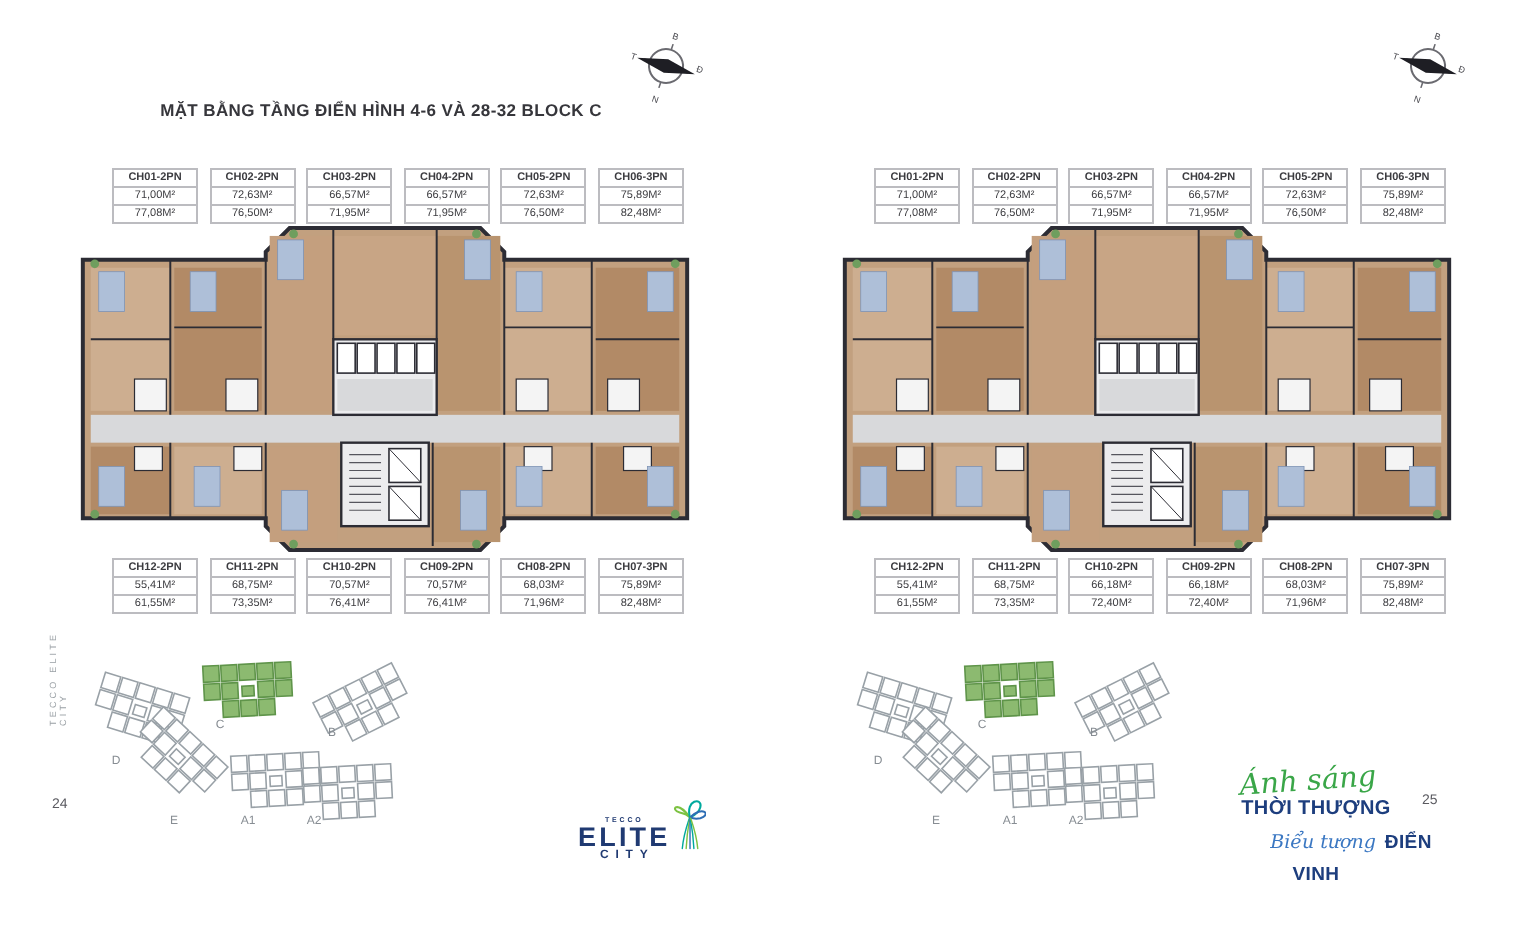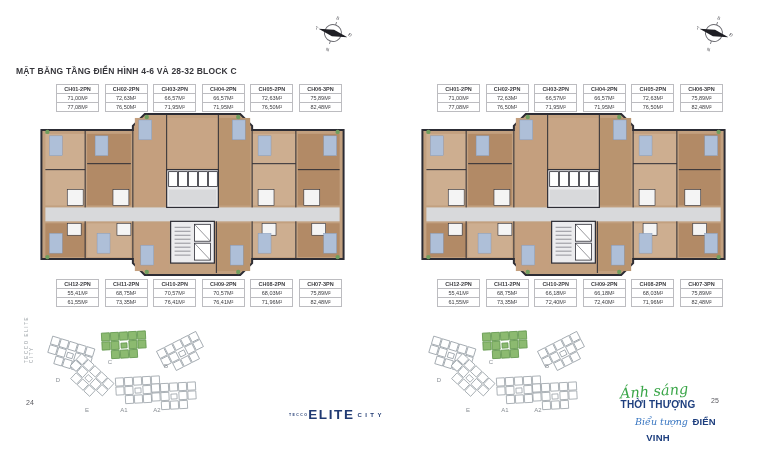--- a/index.html
+++ b/index.html
@@ -1,21 +1,21 @@
 <!DOCTYPE html>
 <html><head>
 <meta charset="utf-8">
 <style>
   html,body{margin:0;padding:0;background:#e8e8e8;}
   .sheet{position:relative;width:762px;height:476px;background:#ffffff;overflow:hidden;
          font-family:"Liberation Sans",sans-serif;}
   .panel{position:absolute;top:0;width:381px;height:476px;}
   .panel.left{left:0;} .panel.right{left:381px;}
 
-  .title{position:absolute;top:50px;left:0;width:381px;margin:16px;
+  .title{position:absolute;top:50px;left:0;width:381px;margin:0;text-align:center;
          font-size:8.5px;font-weight:bold;color:#36363b;letter-spacing:.2px;}
 
   .compass{position:absolute;top:10px;right:26px;width:44px;height:46px;}
 
   .unit-row{position:absolute;left:56px;width:286px;display:flex;justify-content:space-between;}
   .unit-row.top{top:84px;}
   .unit-row.bottom{top:279px;}
   .unit-box{width:43px;text-align:center;color:#3c3c40;}
   .unit-box .cell{border:1px solid #bcbcc0;background:#fff;font-size:5.5px;line-height:7px;
                   margin-top:-1px;padding:0.5px 0;}
@@ -26,21 +26,21 @@
   .siteplan text{font-size:6px;fill:#878d93;font-family:"Liberation Sans",sans-serif;}
 
   .spine-text{position:absolute;left:24px;top:303px;height:60px;color:#9aa0a5;font-size:4.5px;
               letter-spacing:1.6px;writing-mode:vertical-rl;transform:rotate(180deg);}
   .page-num{position:absolute;font-size:7px;color:#5a5a60;}
   .page-num.left{left:26px;top:399px;}
   .page-num.right{left:711px;top:397px;}
 
   .logo{position:absolute;left:289px;top:391px;width:64px;height:46px;display:flex;
         align-items:flex-start;}
-  .logo .txt{display:flex;flex-direction:row;align-items:center;margin-top:17px;}
+  .logo .txt{display:flex;flex-direction:column;align-items:center;margin-top:17px;}
   .logo .brand{font-size:3.5px;letter-spacing:1.4px;color:#203a72;font-weight:bold;}
   .logo .elite{font-size:13.5px;font-weight:bold;color:#203a72;letter-spacing:1.6px;line-height:13px;}
   .logo .city{font-size:6px;color:#203a72;letter-spacing:3.4px;font-weight:bold;margin-left:3px;}
   .logo svg{margin-left:1px;}
 
   .slogan{position:absolute;left:212px;top:384px;width:130px;text-align:center;line-height:1;}
   .slogan .script-top{font-family:"DejaVu Serif",serif;font-style:italic;font-size:14.5px;
                       color:#3aa648;display:block;transform:rotate(-4deg);margin-right:8px;}
   .slogan .main{font-size:10px;font-weight:bold;color:#1d3e7e;display:block;margin-top:1px;
                 letter-spacing:.2px;}

